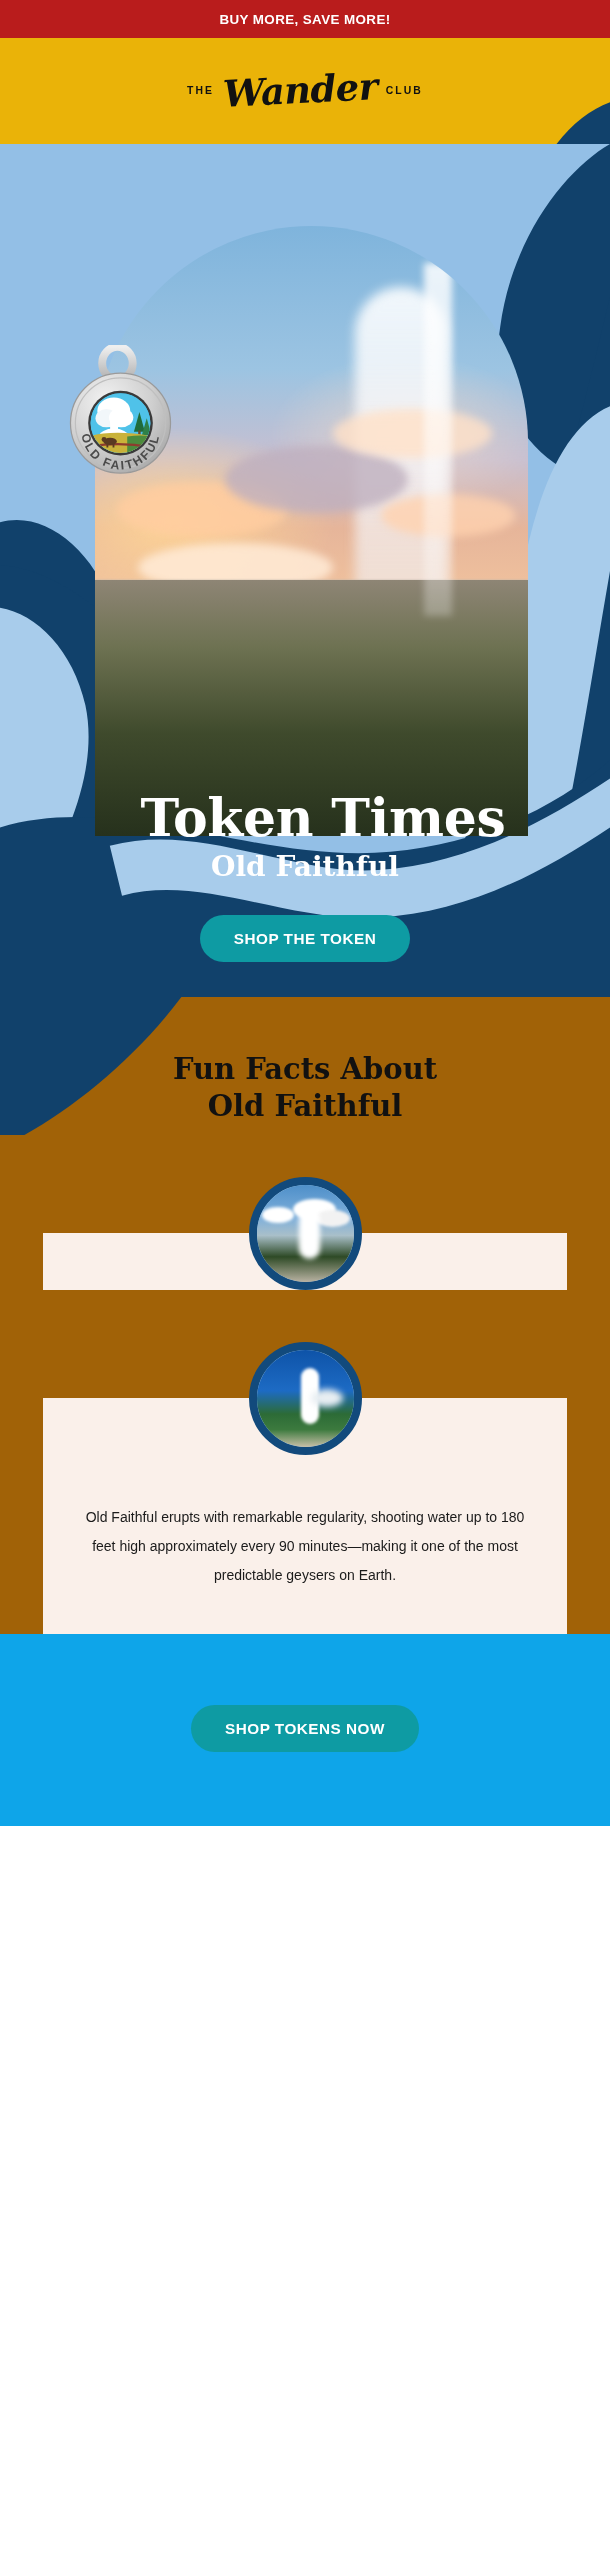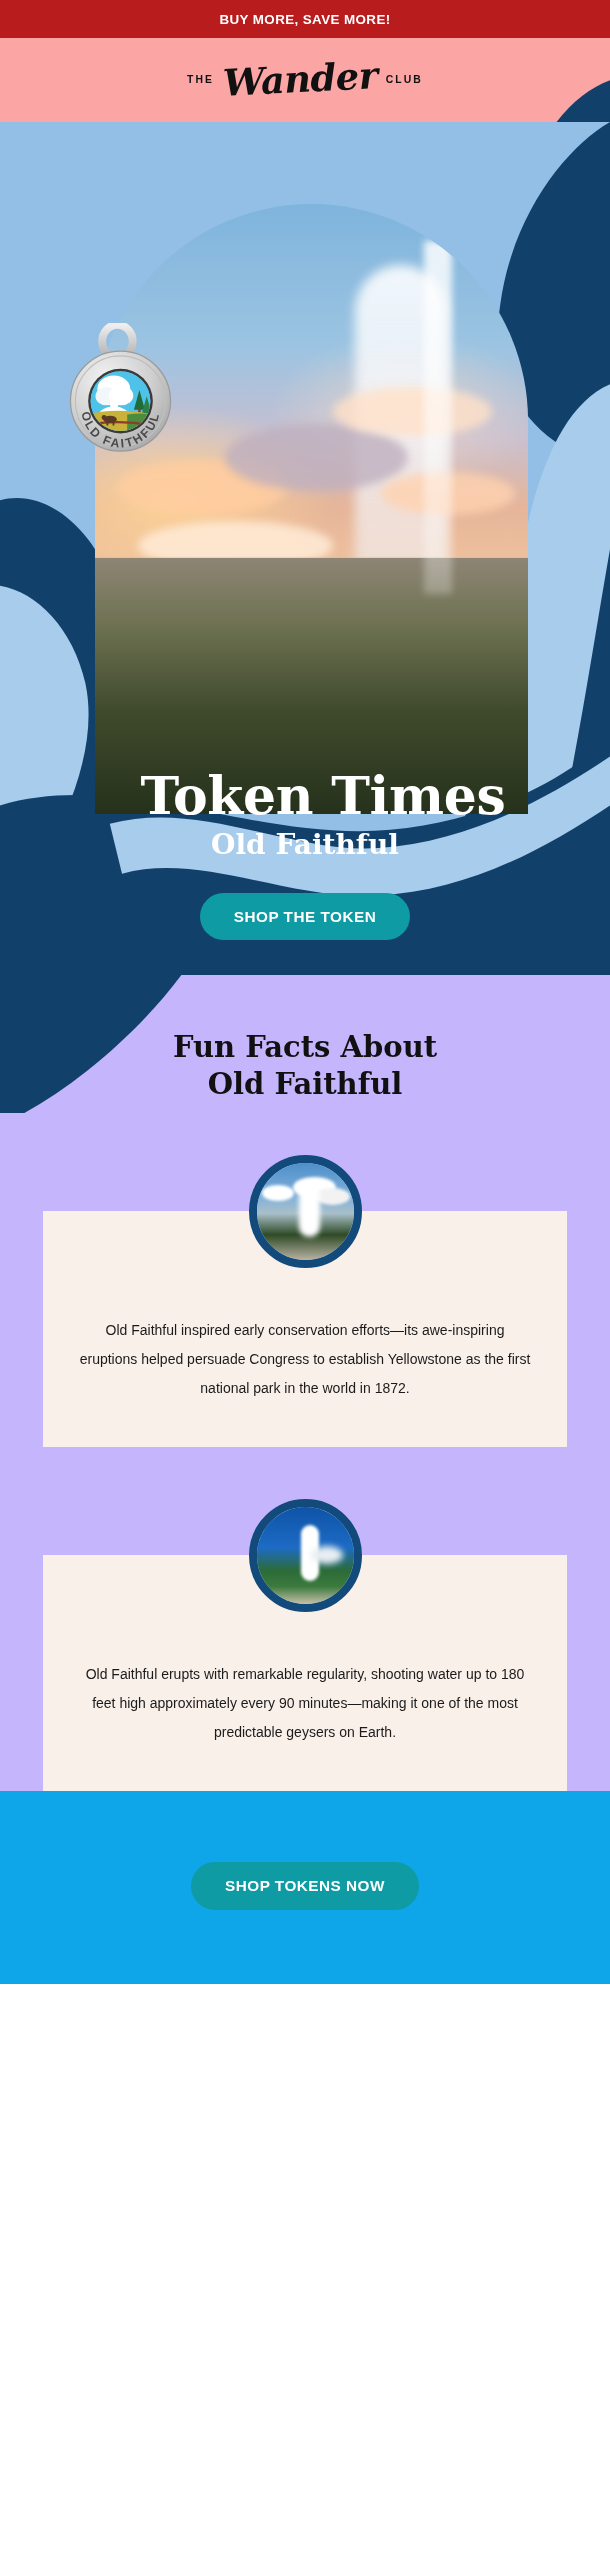--- a/index.html
+++ b/index.html
@@ -24,22 +24,22 @@
   .announce-text {
     color: #ffffff;
     font-size: 13.4px;
     font-weight: bold;
     letter-spacing: 0.4px;
     font-family: "Liberation Sans", sans-serif;
   }
 
   
   .logo-band {
-    height: 84px;
-    background: #fca5a5;
+    height: 106px;
+    background: #eab308;
     display: flex;
     align-items: center;
     justify-content: center;
     position: relative;
     overflow: hidden;
   }
   .logo-lockup {
     display: flex;
     align-items: center;
     gap: 8.5px;
@@ -157,21 +157,21 @@
     border-radius: 37px;
     border: none;
     cursor: pointer;
     font-family: "Liberation Sans", sans-serif;
   }
   .hero-cta-wrap { margin-top: 32px; text-decoration: underline; }
 
   
   .facts {
     position: relative;
-    background: #c4b5fd;
+    background: #a16207;
     padding-top: 0;
     overflow: hidden;
   }
   .facts-wave { position: absolute; left: 0; top: -2.4px; width: 256px; height: 140px; }
 
   .facts-heading {
     position: relative;
     z-index: 2;
     text-align: center;
     font-family: "DejaVu Serif", serif;
@@ -351,21 +351,20 @@
   <div class="fact-block">
     <div class="fact-panel"></div>
     <div class="fact-circle">
       <div class="fc-img" style="background:linear-gradient(to bottom,#4E8FC9 0%,#7FB0DB 34%,#A9BFC9 52%,#2E4A26 74%,#B9B2A2 100%);">
         <div style="position:absolute;left:6%;top:22%;width:32px;height:16px;border-radius:50%;background:#fff;filter:blur(1.8px);"></div>
         <div style="position:absolute;left:38%;top:14%;width:43px;height:21px;border-radius:50%;background:#fff;filter:blur(1.8px);"></div>
         <div style="position:absolute;left:60%;top:26%;width:35px;height:17px;border-radius:50%;background:#f2f2f2;filter:blur(1.8px);"></div>
         <div style="position:absolute;left:44%;top:24%;width:21px;height:52%;background:#fff;filter:blur(2.4px);border-radius:12.2px;"></div>
       </div>
     </div>
-    <div class="fact-text">Old Faithful inspired early conservation efforts—its awe-inspiring eruptions helped persuade Congress to establish Yellowstone as the first national park in the world in 1872.</div>
   </div>
 
   <div class="fact-block">
     <div class="fact-panel"></div>
     <div class="fact-circle">
       <div class="fc-img" style="background:linear-gradient(to bottom,#0E53A8 0%,#1D6BC4 42%,#2C6B36 66%,#3C7A3E 82%,#C8BFA8 100%);">
         <div style="position:absolute;left:46%;top:18%;width:18.3px;height:58%;background:#fff;filter:blur(1.8px);border-radius:9.8px;"></div>
         <div style="position:absolute;left:56%;top:40%;width:32px;height:18.3px;border-radius:50%;background:#e8eef2;filter:blur(3.1px);"></div>
       </div>
     </div>

